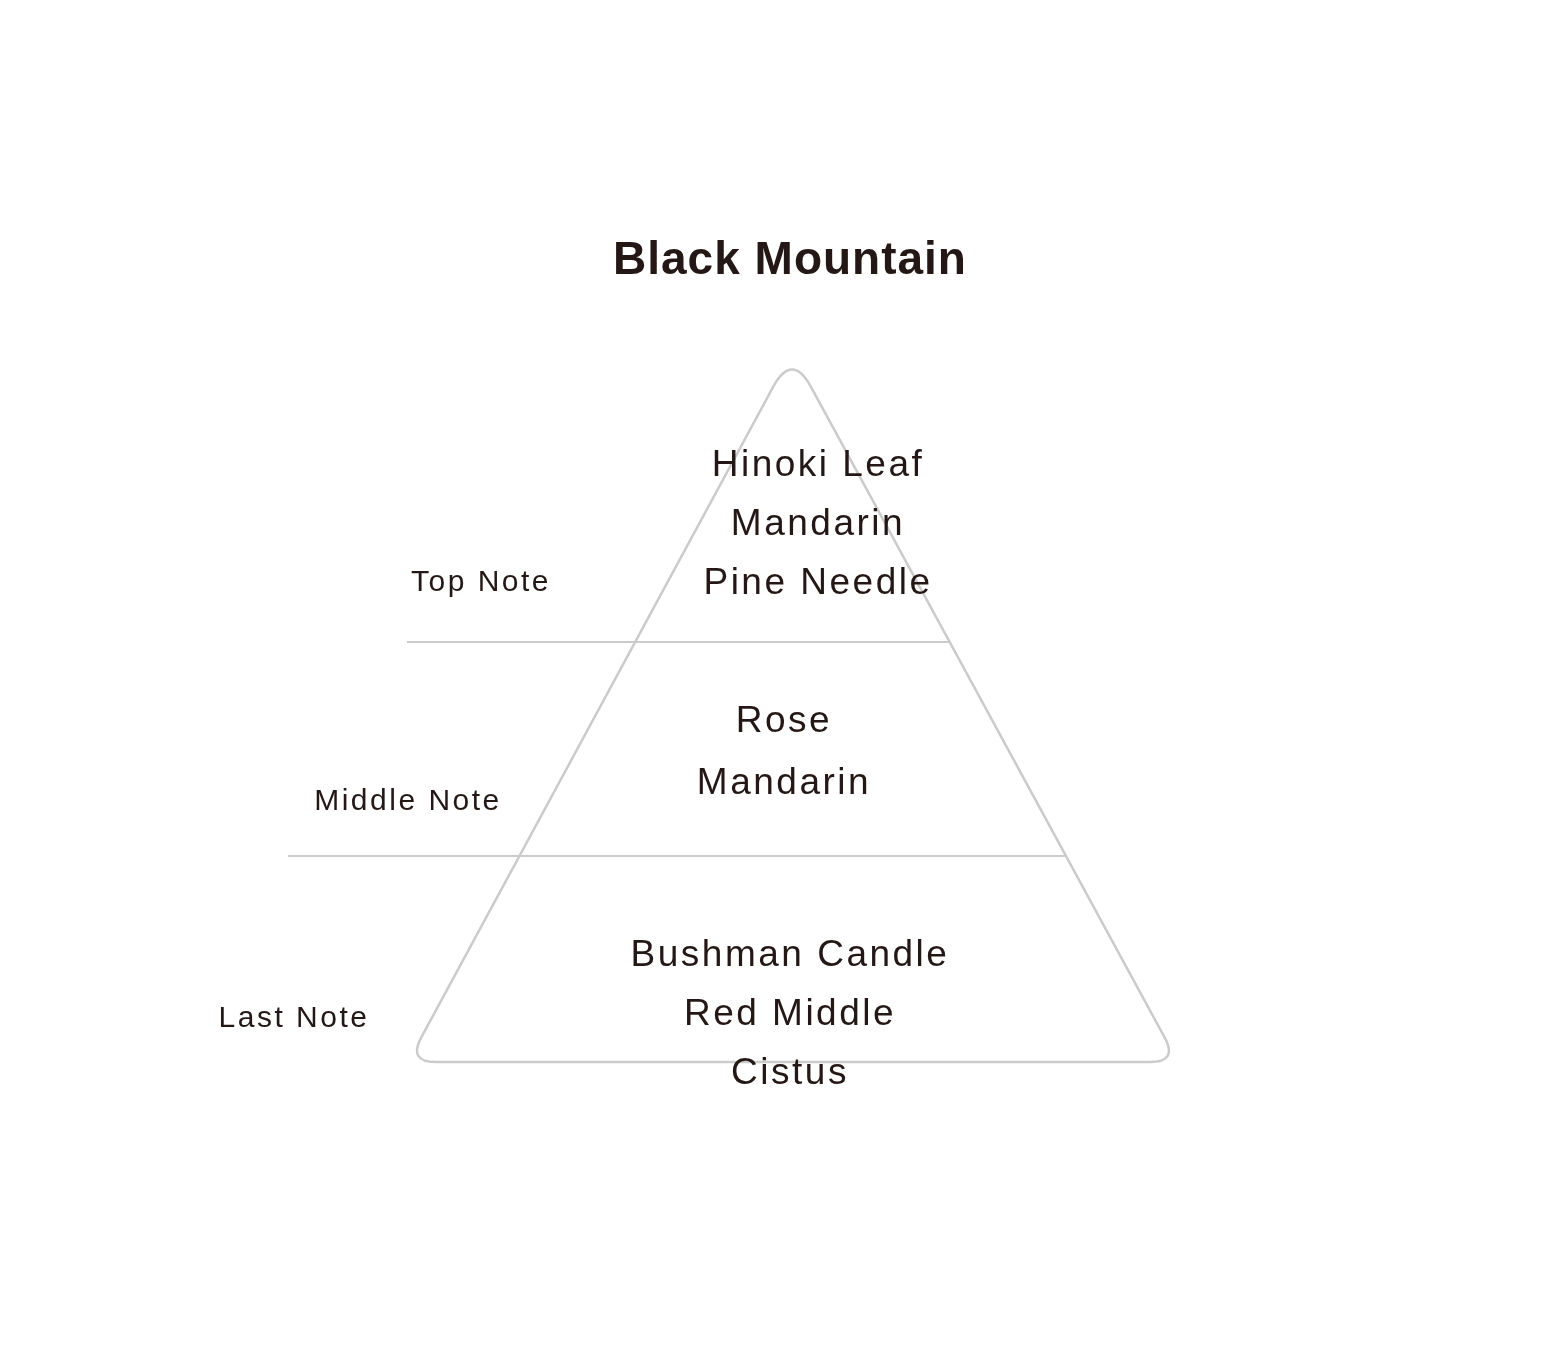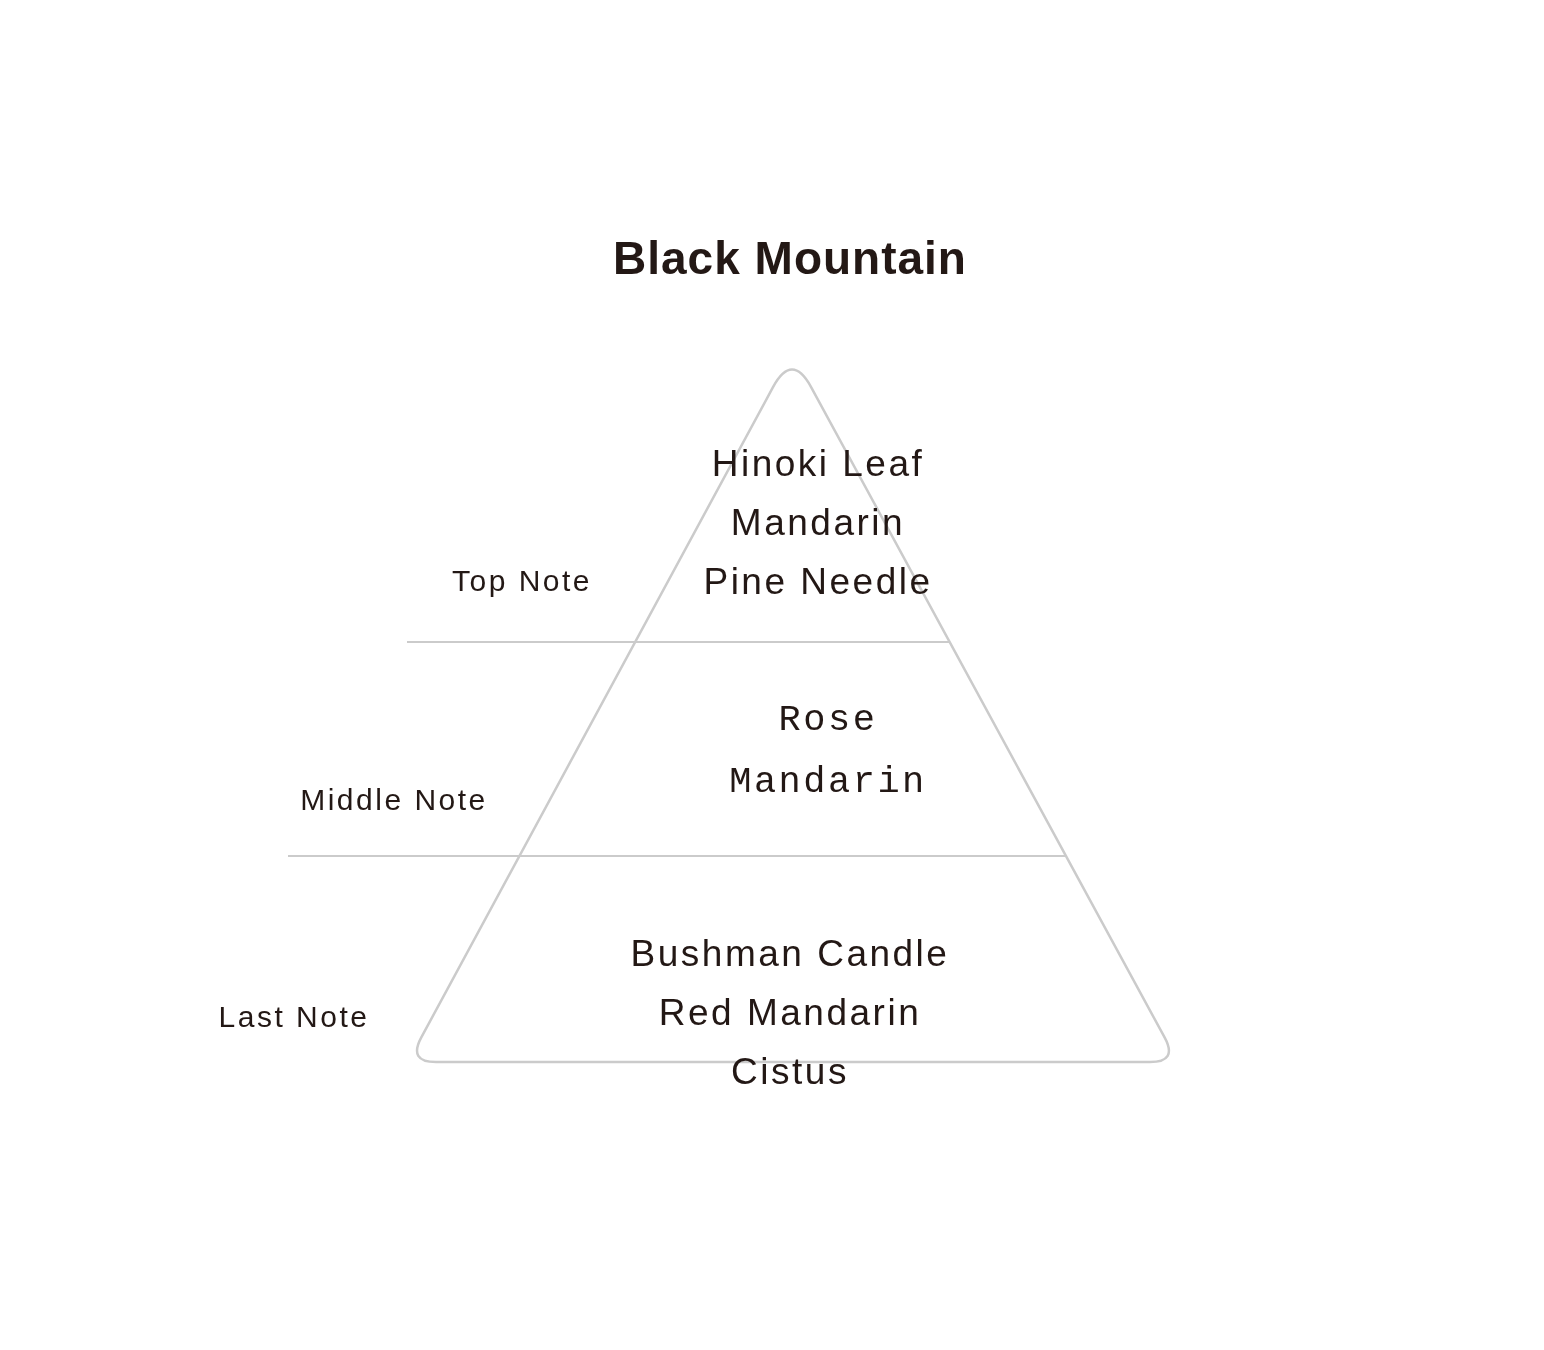--- a/index.html
+++ b/index.html
@@ -34,33 +34,33 @@
   .notes-group {
     position: absolute;
     transform: translateX(-50%);
     text-align: center;
     font-size: 37px;
     letter-spacing: 2.5px;
     white-space: nowrap;
   }
   .notes-top    { left: 818px; top: 434px; }
   .notes-top .note-line    { line-height: 59px; }
-  .notes-middle { left: 828px; top: 689px; font-family: Liberation Mono, monospace; }
+  .notes-middle { left: 784px; top: 689px; }
   .notes-middle .note-line { line-height: 62px; }
   .notes-last   { left: 790px; top: 924px; }
   .notes-last .note-line   { line-height: 59px; }
   .side-label {
     position: absolute;
     transform: translate(-50%, -50%);
     font-size: 30px;
     letter-spacing: 2.5px;
     white-space: nowrap;
   }
-  .label-top    { left: 522px; top: 581px; }
-  .label-middle { left: 394px; top: 800px; }
+  .label-top    { left: 481px; top: 581px; }
+  .label-middle { left: 408px; top: 800px; }
   .label-last   { left: 294px; top: 1017px; }
 </style>
 </head>
 <body>
 
 <div class="canvas">
 
   <div class="title">Black Mountain</div>
 
   <svg class="pyramid-svg" width="1544" height="1350" viewBox="0 0 1544 1350" aria-hidden="true">
@@ -75,21 +75,21 @@
     <div class="note-line">Pine Needle</div>
   </div>
 
   <div class="notes-group notes-middle">
     <div class="note-line">Rose</div>
     <div class="note-line">Mandarin</div>
   </div>
 
   <div class="notes-group notes-last">
     <div class="note-line">Bushman Candle</div>
-    <div class="note-line">Red Mandarin</div>
+    <div class="note-line">Red Middle</div>
     <div class="note-line">Cistus</div>
   </div>
 
   <div class="side-label label-top">Top Note</div>
 
   <div class="side-label label-middle">Middle Note</div>
 
   <div class="side-label label-last">Last Note</div>
 
 </div>

